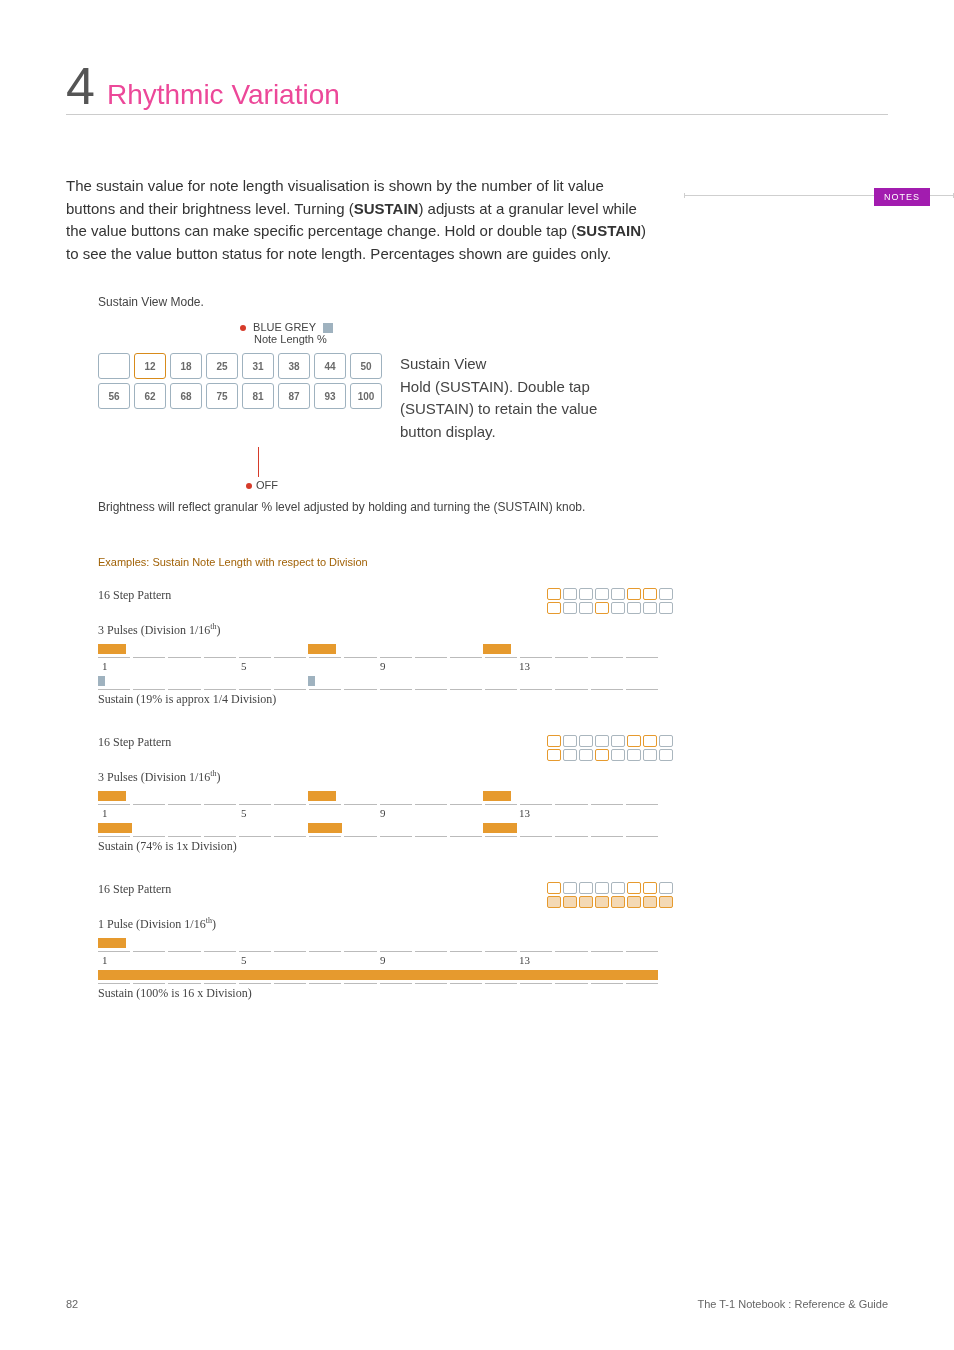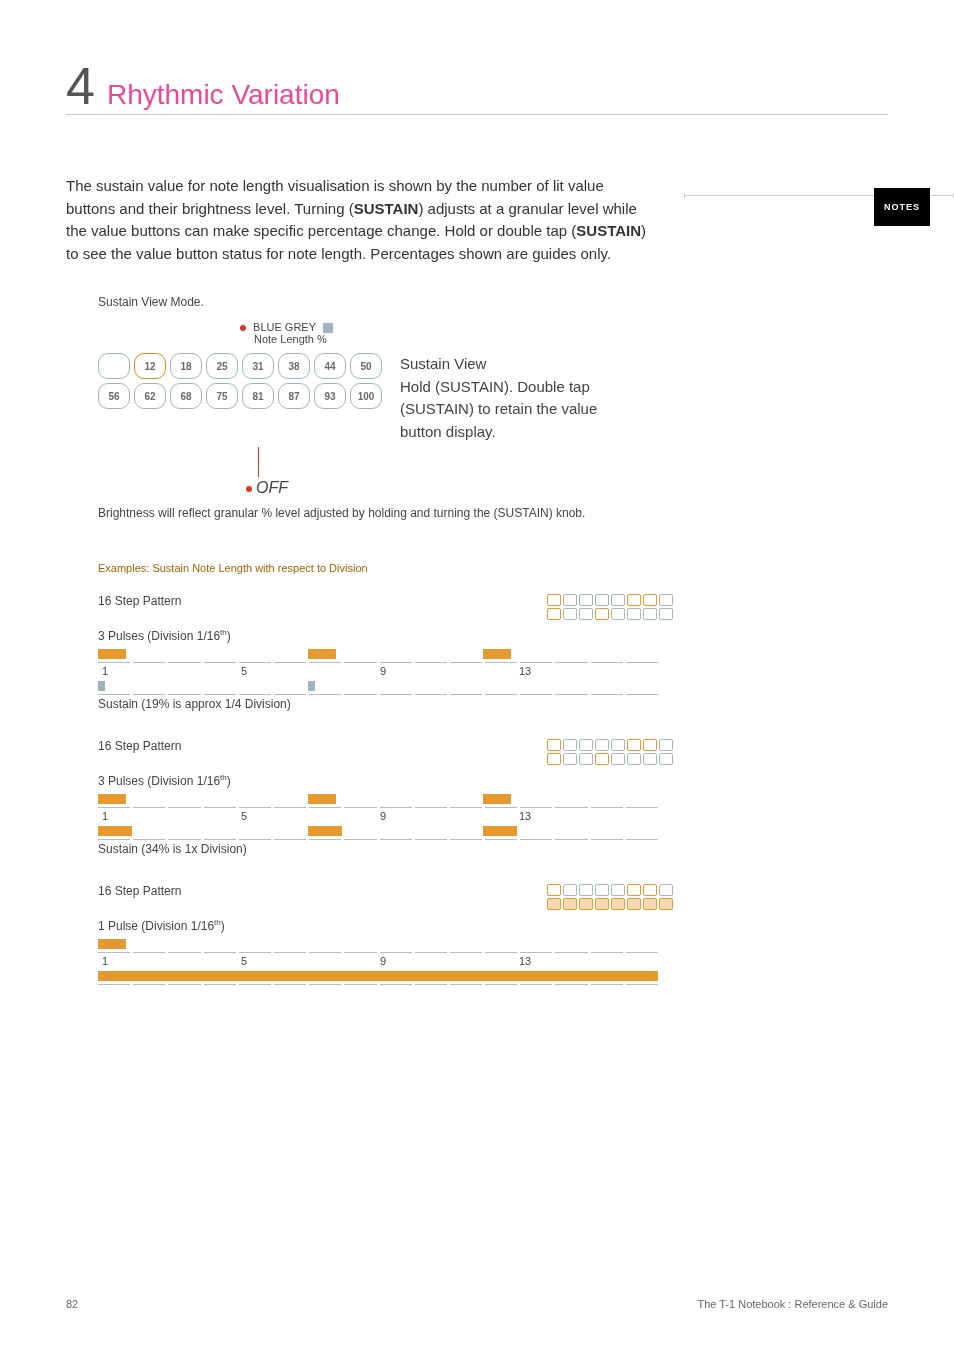--- a/index.html
+++ b/index.html
@@ -8,51 +8,51 @@
 
   .chapter-head { display: flex; align-items: baseline; gap: 12px; border-bottom: 1px solid #ccc; padding-bottom: 2px; margin-bottom: 60px; }
   .chapter-num { font-size: 52px; font-weight: 300; color: #555; line-height: 1; }
   .chapter-title { font-size: 28px; font-weight: 300; color: #ec4899; }
 
   .notes-tab { position: absolute; top: 195px; right: 0; width: 270px; }
   .notes-line { height: 1px; background: #cfcfcf; position: relative; }
   .notes-line::before, .notes-line::after { content:""; position:absolute; top:-2px; width:1px; height:5px; background:#cfcfcf; }
   .notes-line::before { left:0; }
   .notes-line::after { right:0; }
-  .notes-label { position: absolute; right: 24px; top: -7px; background: #000000; color: #fff; font-size: 9px; font-weight: 700; padding: 14px 10px; letter-spacing: 1px; }
+  .notes-label { position: absolute; right: 24px; top: -7px; background: #a21caf; color: #fff; font-size: 9px; font-weight: 400; padding: 4px 10px; letter-spacing: 1px; }
 
   .body-text { font-size: 15px; line-height: 1.5; color: #333; width: 590px; margin-bottom: 30px; }
 
   .diagram-area { margin-left: 32px; width: 575px; }
   .caption { font-size: 12px; color: #444; margin-bottom: 12px; }
 
   .bluegray-label { position: relative; margin-left: 142px; margin-bottom: 8px; font-size: 11px; color: #444; }
   .dot-red { display: inline-block; width: 6px; height: 6px; background: #d63b2a; border-radius: 50%; vertical-align: middle; margin-right: 4px; }
   .swatch-bg { display: inline-block; width: 10px; height: 10px; background: #9fb2bf; vertical-align: middle; margin-left: 4px; }
   .bg-sub { font-size: 11px; color: #444; margin-left: 14px; }
 
   .value-grid-wrap { display: flex; gap: 18px; align-items: flex-start; }
   .value-grid { }
   .value-row { display: flex; gap: 4px; }
   .value-row + .value-row { margin-top: 4px; }
-  .vbtn { width: 32px; height: 26px; border: 1px solid #9fb2bf; border-radius: 10px; font-size: 10px; font-weight: 700; color: #6a6a6a; display: flex; align-items: center; justify-content: center; }
+  .vbtn { width: 32px; height: 26px; border: 1px solid #9fb2bf; border-radius: 3px; font-size: 10px; font-weight: 700; color: #6a6a6a; display: flex; align-items: center; justify-content: center; }
   .vbtn.empty { background: #fff; }
   .vbtn.sel { border-color: #d88b1a; background: #fff; color:#6a6a6a; }
 
   .side-text { font-size: 15px; color: #444; line-height: 1.5; width: 230px; }
 
   .off-line { width: 1px; height: 30px; background: #d63b2a; margin-left: 160px; margin-top: 4px; }
-  .off-label { font-size: 16px; color: #444; margin-left: 148px; margin-top: 2px; font-style: italic; }
+  .off-label { font-size: 11px; color: #444; margin-left: 148px; margin-top: 2px; }
   .dot-red-sm { display:inline-block; width:6px; height:6px; background:#d63b2a; border-radius:50%; vertical-align:middle; margin-right:4px; }
 
   .small-para { font-size: 12px; color: #444; line-height: 1.4; margin-top: 8px; margin-left: 0; }
 
   .examples-head { font-size: 11px; color: #a16207; margin: 40px 0 20px 0; }
 
-  .example-block { margin-bottom: 28px; }
+  .example-block { margin-bottom: 28px; font-family: Liberation Serif, serif; }
   .ex-head-row { display: flex; justify-content: space-between; align-items: flex-start; margin-bottom: 8px; }
   .ex-label { font-size: 12px; color: #444; }
   .mini-grid { }
   .mini-row { display: flex; gap: 2px; }
   .mini-row + .mini-row { margin-top: 2px; }
   .mbtn { width: 14px; height: 12px; border: 1px solid #aab6be; border-radius: 2px; background: #fff; }
   .mbtn.on { border-color: #e69a2e; background: #fff; }
   .mbtn.on-fill { border-color: #e69a2e; background: #f4d9b5; }
 
   .sub-label { font-size: 12px; color: #444; margin-bottom: 6px; }
@@ -288,21 +288,21 @@
             <div class="slot"></div>
             <div class="slot"></div>
             <div class="slot"></div>
             <div class="slot"></div>
             <div class="slot"></div>
           </div>
         <div class="seg" style="left:0%; width:6%"></div>
         <div class="seg" style="left:37.5%; width:6%"></div>
         <div class="seg" style="left:68.75%; width:6%"></div>
       </div>
-      <div class="sub-label">Sustain (34% is 1x Division)</div>
+      <div class="sub-label">Sustain (74% is 1x Division)</div>
     </div>
 
     <div class="example-block">
       <div class="ex-head-row">
         <div class="ex-label">16 Step Pattern</div>
         <div class="mini-grid">
           <div class="mini-row" id="ex3-top">
               <div class="mbtn on"></div>
               <div class="mbtn"></div>
               <div class="mbtn"></div>
@@ -366,20 +366,21 @@
             <div class="slot"></div>
             <div class="slot"></div>
             <div class="slot"></div>
             <div class="slot"></div>
             <div class="slot"></div>
             <div class="slot"></div>
             <div class="slot"></div>
           </div>
         <div class="seg" style="left:0%; width:100%"></div>
       </div>
+      <div class="sub-label">Sustain (100% is 16 x Division)</div>
     </div>
 
   </div>
 
   <div class="footer">
     <span>82</span>
     <span>The T-1 Notebook : Reference &amp; Guide</span>
   </div>
 
 </div>

